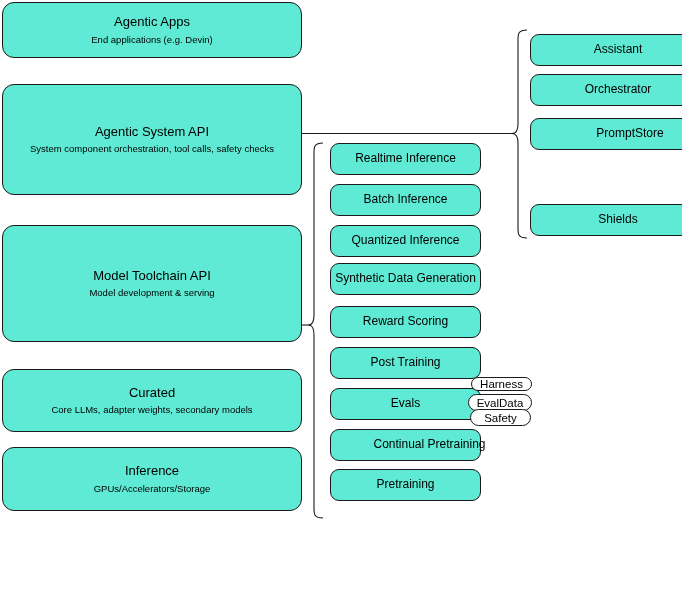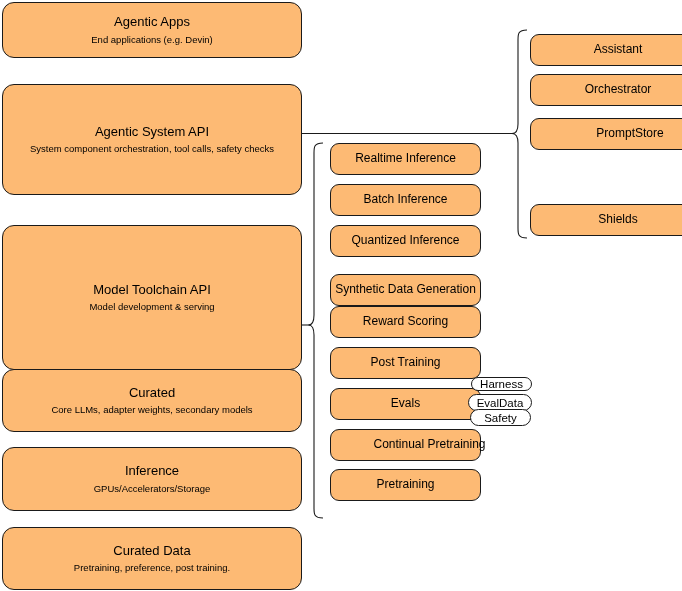--- a/index.html
+++ b/index.html
@@ -18,21 +18,21 @@
     width: 682px;
     height: 591px;
     overflow: hidden;
     background: #ffffff;
   }
   .node {
     position: absolute;
     box-sizing: border-box;
     border: 1.1px solid #1a1a1a;
     border-radius: 12px;
-    background: #fdba74;
+    background: #5eead4;
     display: flex;
     flex-direction: column;
     align-items: center;
     justify-content: center;
     text-align: center;
     line-height: 1.28;
   }
   .node .title {
     font-size: 13px;
     color: #000000;
@@ -125,50 +125,46 @@
   <div class="node left-node" style="top:2px; height:56px;">
     <div class="title">Agentic Apps</div>
     <div class="sub">End applications (e.g. Devin)</div>
   </div>
 
   <div class="node left-node" style="top:84px; height:111px;">
     <div class="title">Agentic System API</div>
     <div class="sub">System component orchestration, tool calls, safety checks</div>
   </div>
 
-  <div class="node left-node" style="top:225px; height:145px;">
+  <div class="node left-node" style="top:225px; height:117px;">
     <div class="title">Model Toolchain API</div>
     <div class="sub">Model development &amp; serving</div>
   </div>
 
   <div class="node left-node" style="top:369px; height:63px;">
     <div class="title">Curated</div>
     <div class="sub">Core LLMs, adapter weights, secondary models</div>
   </div>
 
   <div class="node left-node" style="top:447px; height:64px;">
     <div class="title">Inference</div>
     <div class="sub">GPUs/Accelerators/Storage</div>
   </div>
 
-  <div class="node left-node" style="top:527px; height:63px;">
-    <div class="title">Curated Data</div>
-    <div class="sub">Pretraining, preference, post training.</div>
-  </div>
 
   <div class="node mid-node" style="top:184px;">
     <div class="title">Batch Inference</div>
   </div>
   <div class="node mid-node" style="top:143px;">
     <div class="title">Realtime Inference</div>
   </div>
   <div class="node mid-node" style="top:225px;">
     <div class="title">Quantized Inference</div>
   </div>
-  <div class="node mid-node" style="top:274px;">
+  <div class="node mid-node" style="top:263px;">
     <div class="title">Synthetic Data Generation</div>
   </div>
   <div class="node mid-node" style="top:306px;">
     <div class="title">Reward Scoring</div>
   </div>
   <div class="node mid-node" style="top:347px;">
     <div class="title">Post Training</div>
   </div>
   <div class="node mid-node" style="top:388px;">
     <div class="title">Evals</div>

